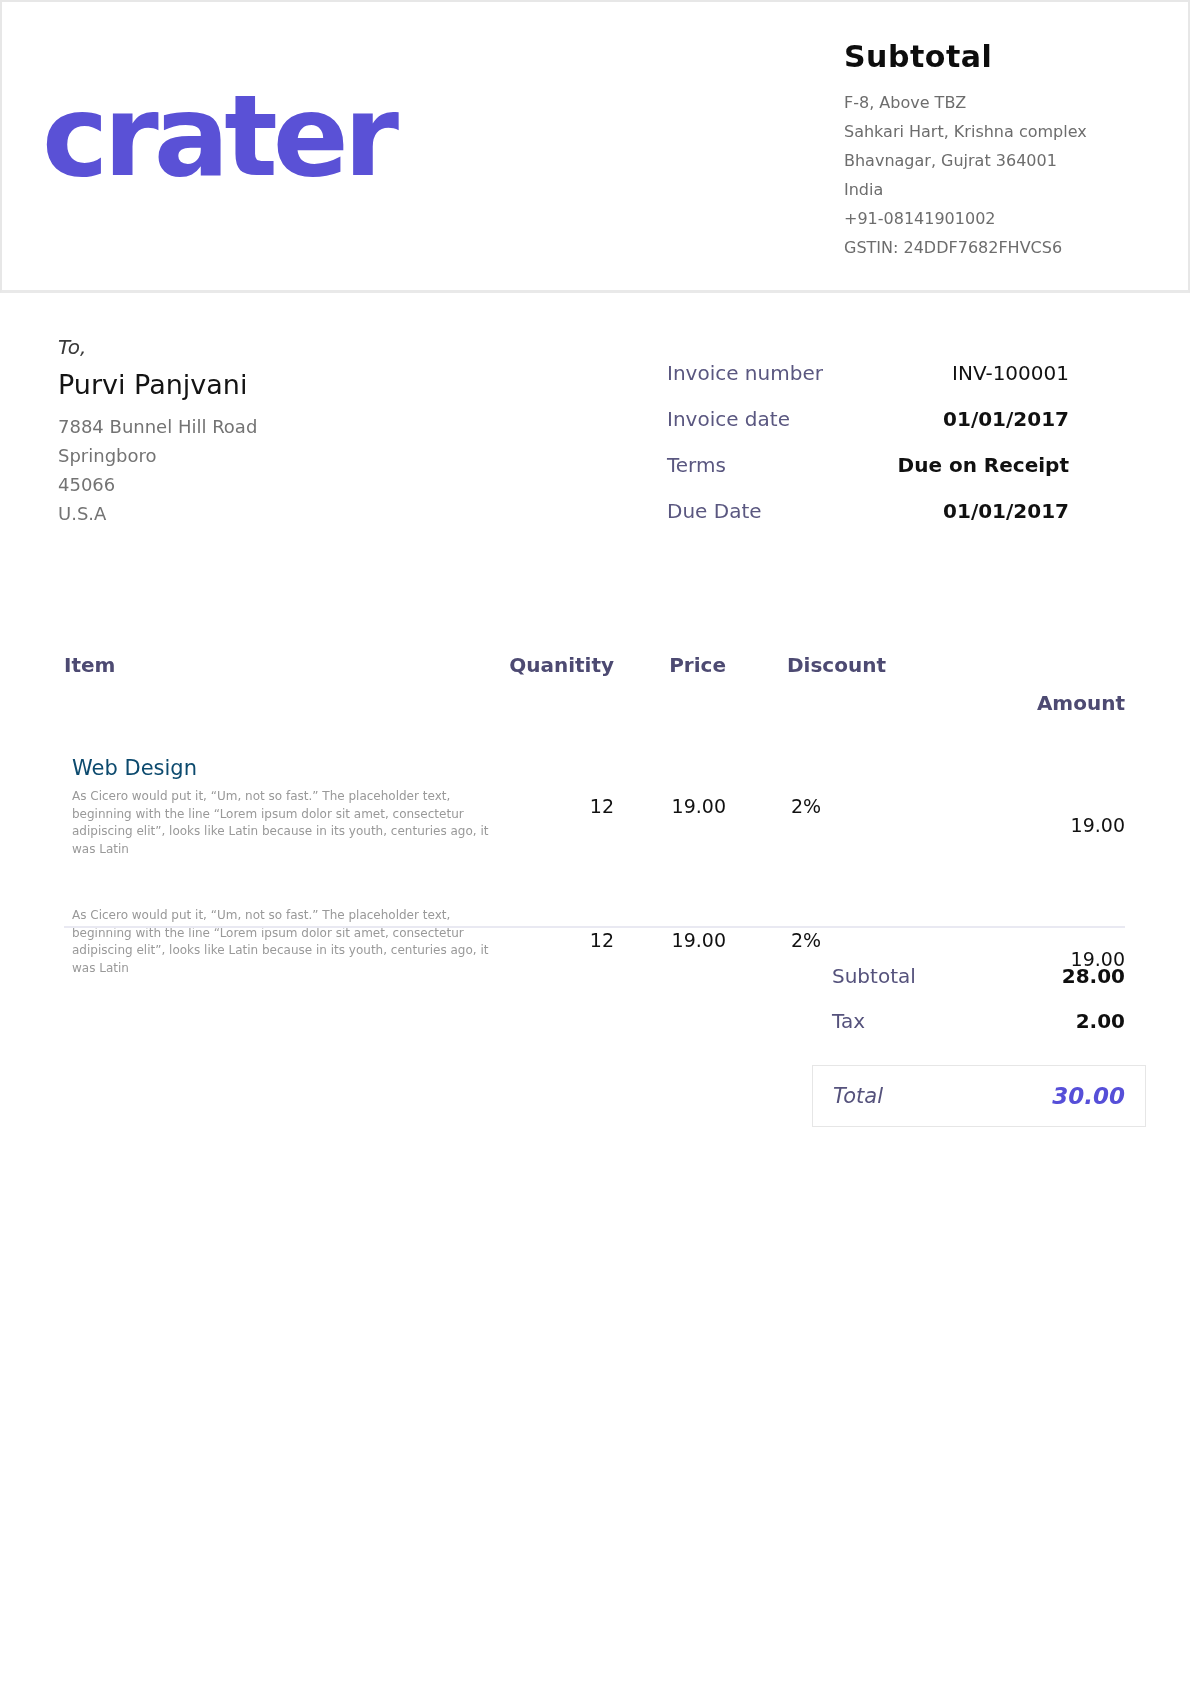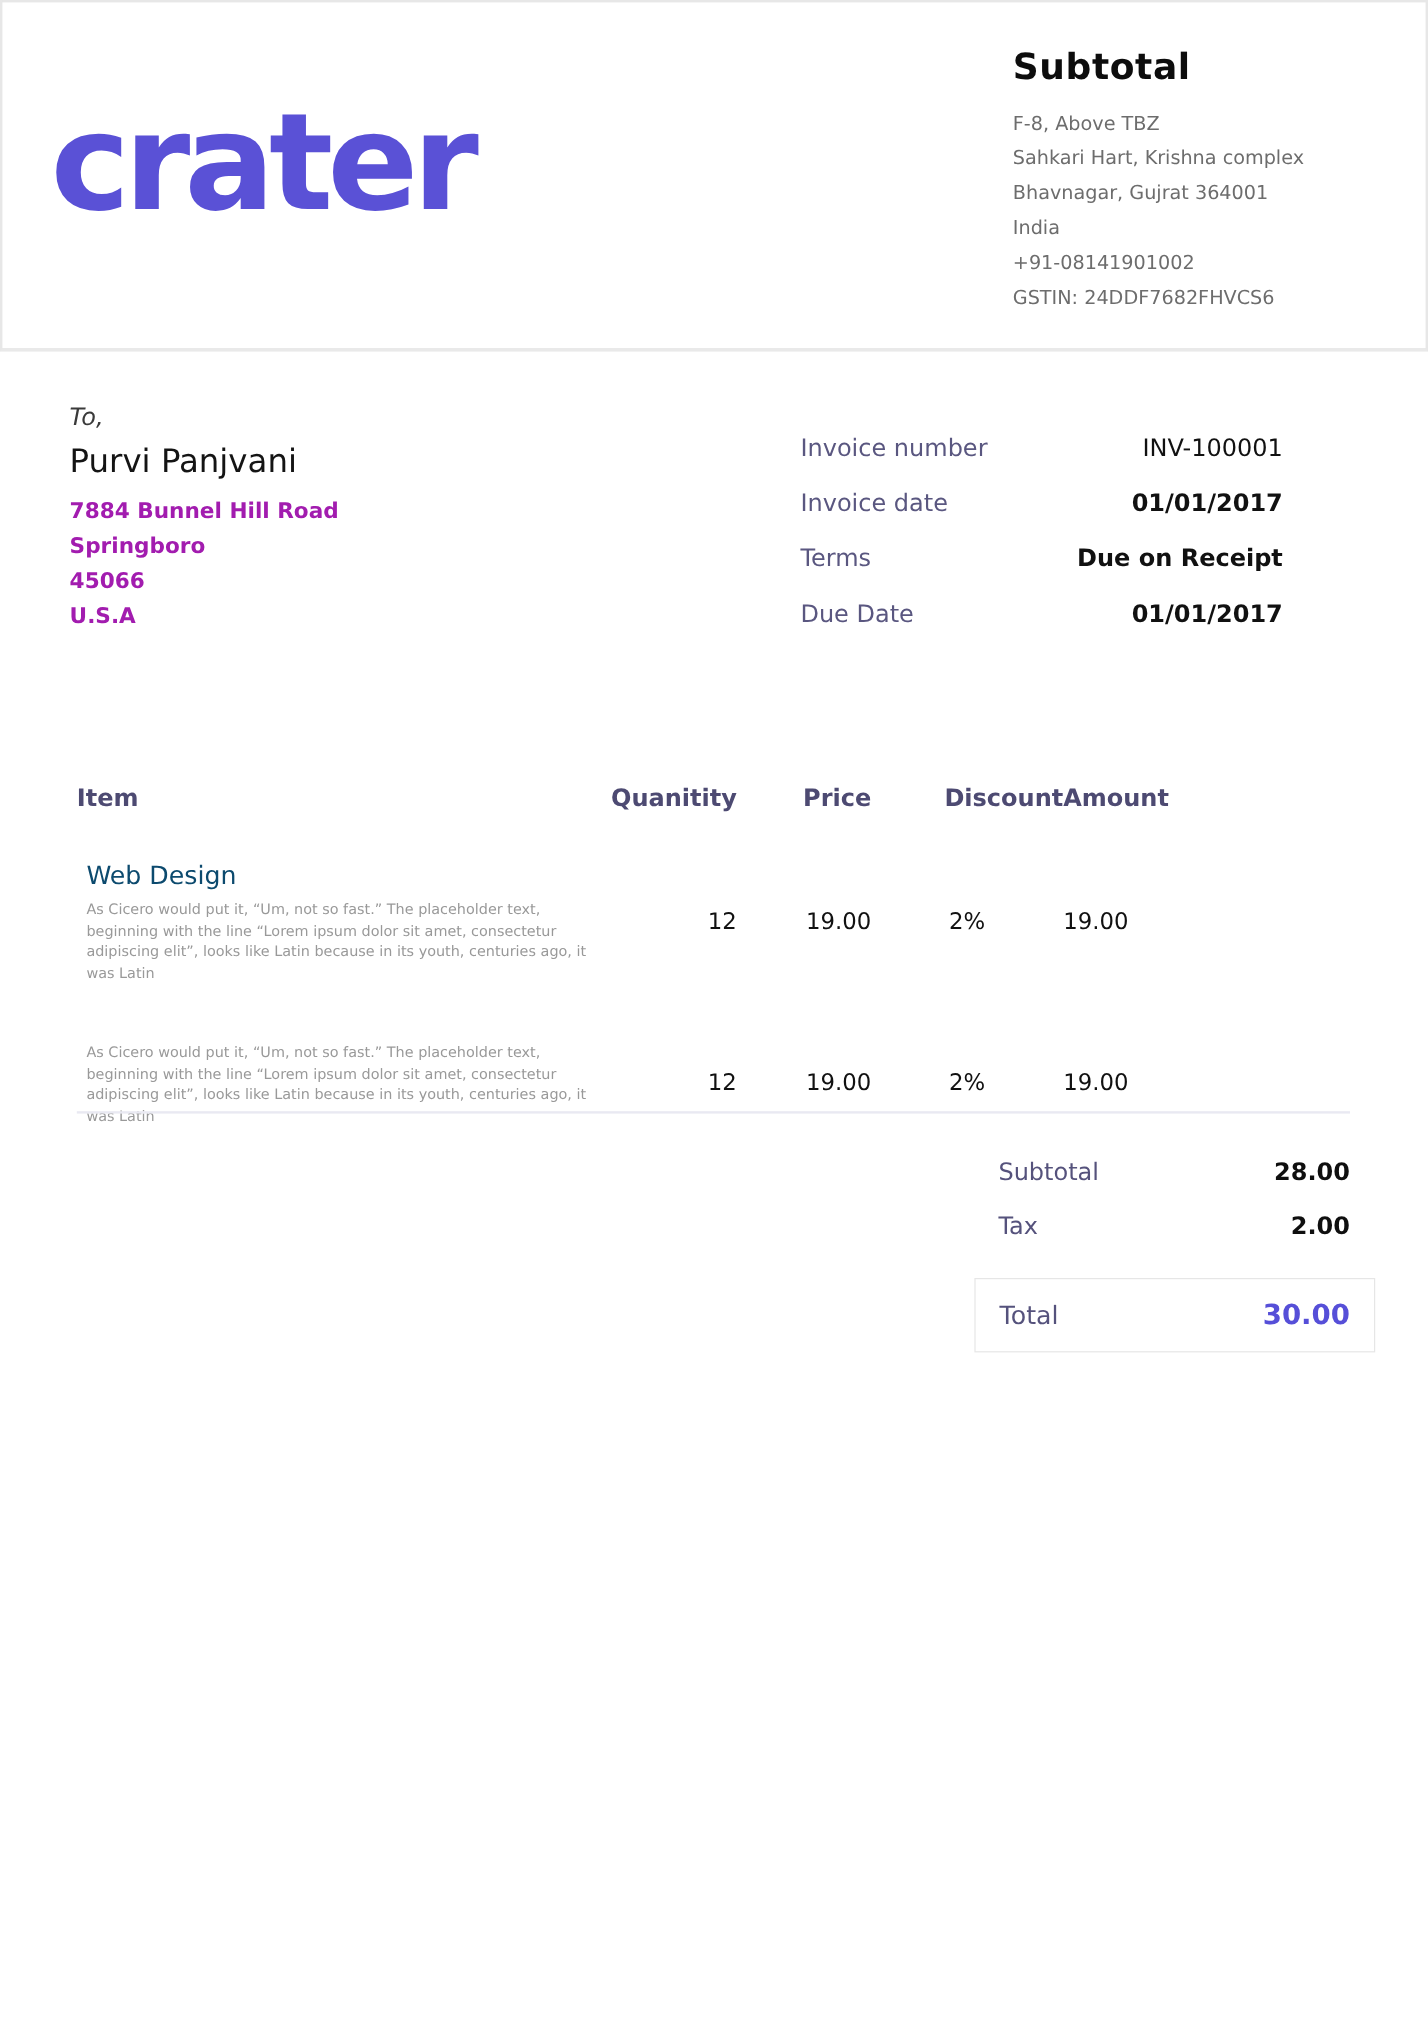--- a/index.html
+++ b/index.html
@@ -17,50 +17,50 @@
     position:absolute; left:40px; top:78px; font-size:112px; font-weight:bold;
     letter-spacing:-5px; line-height:1; color:#5a51d6;
   }
   .company { position:absolute; left:842px; top:34px; }
   .company-name { font-size:30px; font-weight:bold; color:#0d0d0d; line-height:42px; letter-spacing:0.5px; }
   .company-address { margin-top:10px; font-size:16px; line-height:29px; color:#6d6d6d; }
   
   .bill-to { position:absolute; left:58px; top:332px; }
   .to-label { font-size:20px; color:#3a3a3a; line-height:30px;font-style:italic; }
   .bill-name { font-size:27px; color:#141414; line-height:38px; margin-top:4px; }
-  .bill-address { margin-top:8px; font-size:18px; line-height:29px; color:#a21caf;font-weight:bold; }
+  .bill-address { margin-top:8px; font-size:18px; line-height:29px; color:#737373; }
   
   .meta { position:absolute; left:667px; top:350px; width:402px; }
   .meta-row { display:flex; justify-content:space-between; align-items:center; height:46px; }
   .meta-label { font-size:20px; color:#5a5780; }
   .meta-value { font-size:20px; color:#111; }
   .meta-value.strong { font-weight:600; }
   
   .items { position:absolute; left:64px; top:645px; width:1061px; }
   .t-grid { display:grid; grid-template-columns:440px 110px 112px 160px auto; }
   .t-head { font-size:20px; font-weight:bold; color:#4d4a72; line-height:40px; }
   .col-qty   { text-align:right; }
   .col-price { text-align:right; }
   .col-disc-h{ text-align:right; }
   .col-disc  { text-align:center; }
-  .col-amt   { text-align:left; }
+  .col-amt   { text-align:right;margin-top:38px; }
   .t-row { margin-top:24px; padding:6px 0 14px 0; align-items:center; }
   .item-cell { padding-left:8px; }
   .item-name { font-size:21px; font-weight:500; color:#0c4a6e; line-height:30px; }
   .item-desc { margin-top:5px; font-size:12px; line-height:17.5px; color:#999999; }
   .cell-val { font-size:19px; color:#111; }
   
   .totals-divider { position:absolute; left:64px; top:926px; width:1061px; height:2px; background:#e9e9f2; }
   .totals { position:absolute; left:812px; top:953px; width:334px; box-sizing:border-box; }
   .totals-row { display:flex; justify-content:space-between; align-items:center; height:45px; padding:0 21px 0 20px; }
   .totals-label { font-size:20px; color:#55527c; }
   .totals-value { font-size:20px; font-weight:600; color:#0f0f0f; }
   .total-box {
     margin-top:22px; height:62px; box-sizing:border-box; border:1px solid #e6e6e6;
-    display:flex; justify-content:space-between; align-items:center; padding:0 20px; background:#fff;
+    display:flex; justify-content:space-between; align-items:center; padding:0 20px; background:#fff;font-style:italic;
   }
   .total-label { font-size:21px; color:#55527c; }
   .total-value { font-size:23px; font-weight:600; color:#564fd8; }
 </style>
 </head>
 <body>
 
 <div class="page">
 
   <div class="header-frame">

